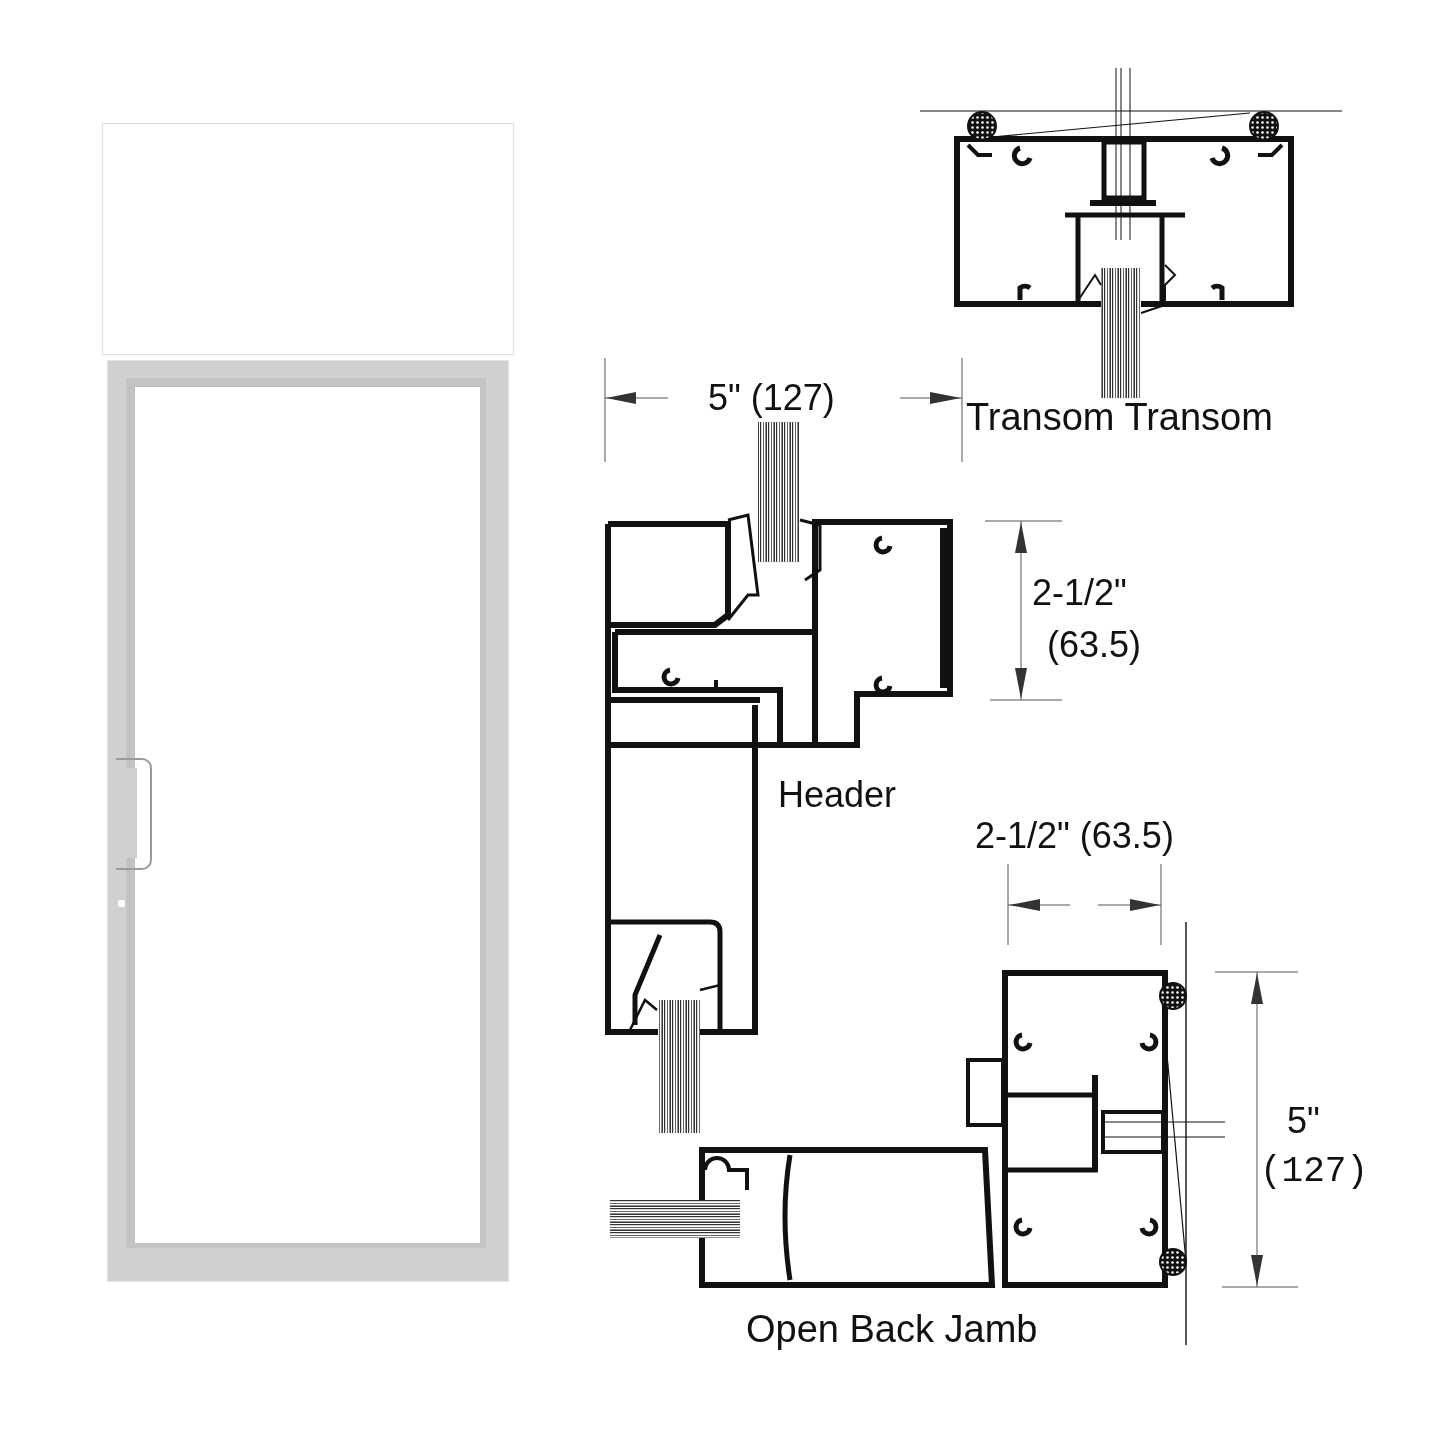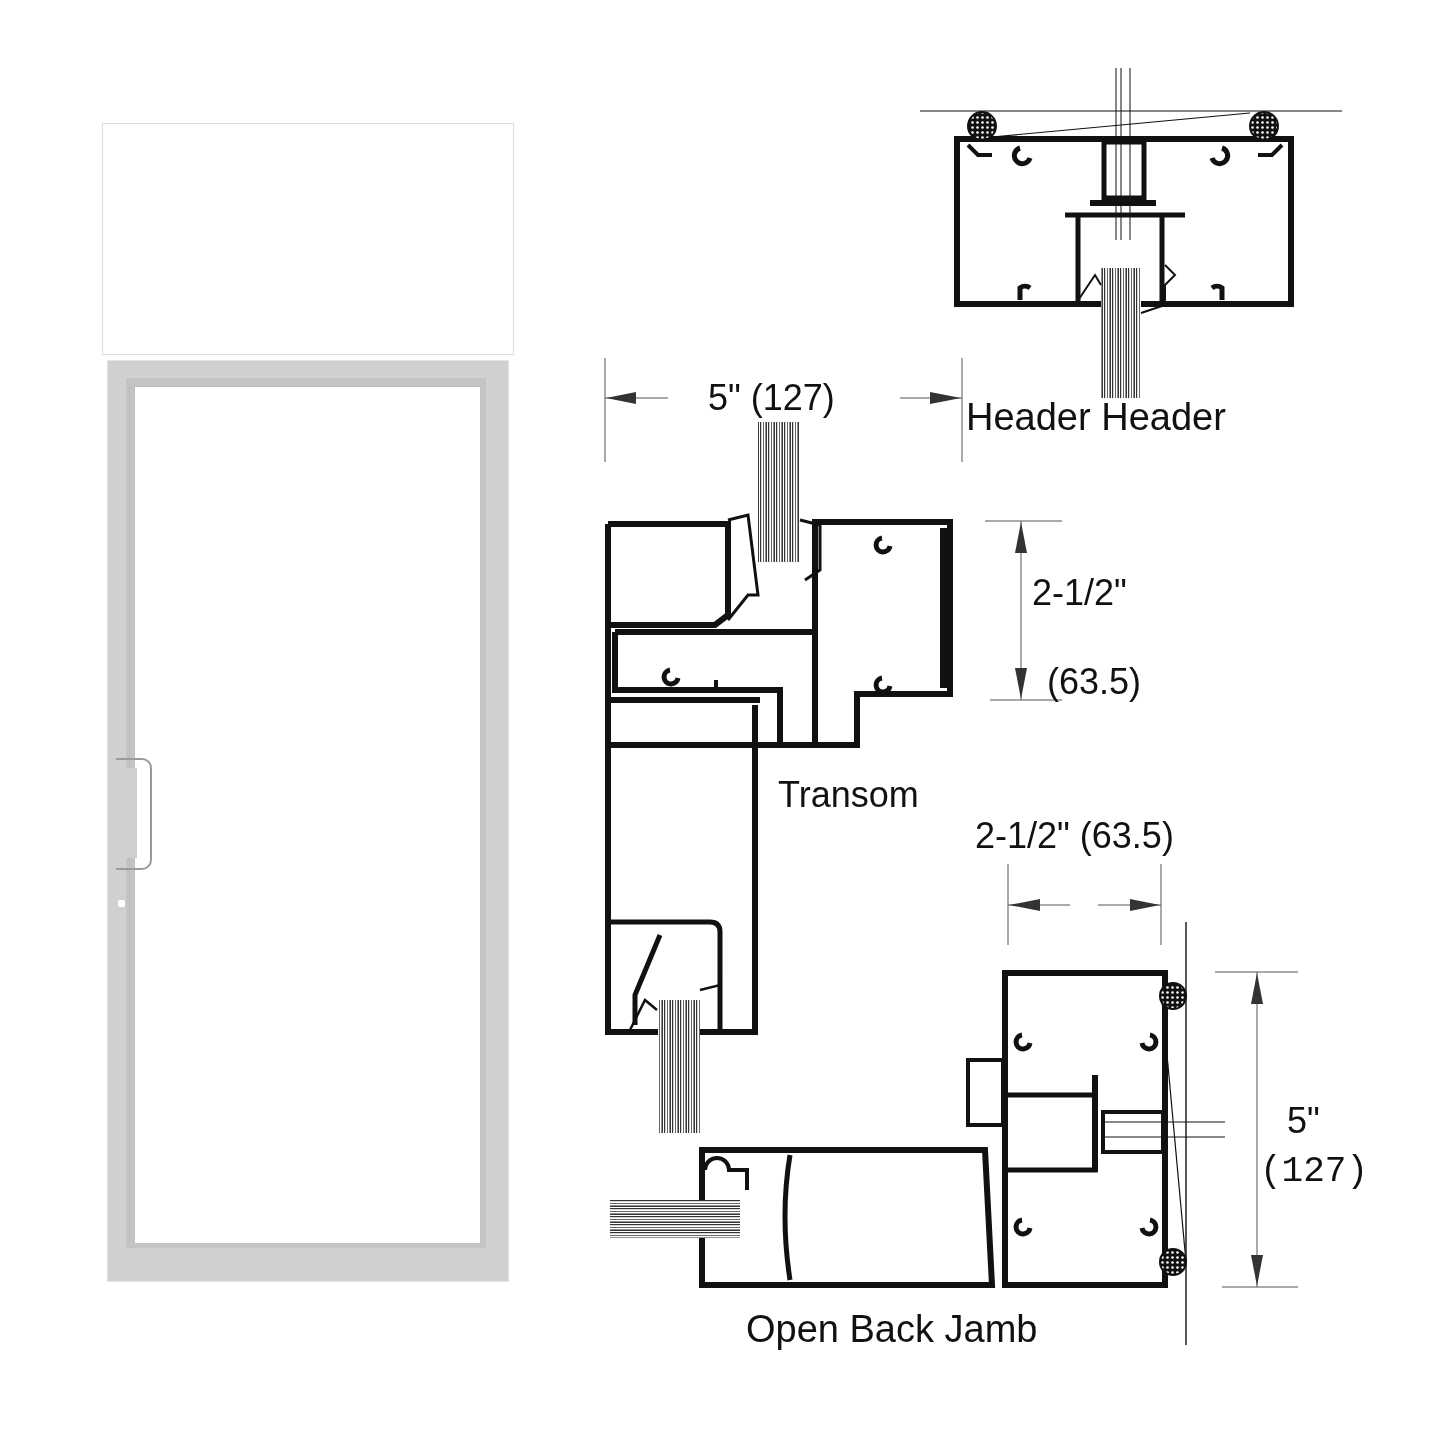--- a/index.html
+++ b/index.html
@@ -153,20 +153,20 @@
     <polygon points="1160,905 1130,899 1130,911" stroke="none"></polygon>
     <line x1="1215" y1="972" x2="1298" y2="972" stroke-width="1"></line>
     <line x1="1222" y1="1287" x2="1298" y2="1287" stroke-width="1"></line>
     <line x1="1257" y1="972" x2="1257" y2="1287" stroke-width="1"></line>
     <polygon points="1257,973 1251,1004 1263,1004" stroke="none"></polygon>
     <polygon points="1257,1286 1251,1255 1263,1255" stroke="none"></polygon>
   </g>
 </svg>
 
 <div class="label" style="left:708px;top:380px;font-size:36px;">5" (127)</div>
-<div class="label" style="left:966px;top:398px;font-size:38px;">Header Header</div>
+<div class="label" style="left:966px;top:398px;font-size:38px;">Transom Transom</div>
 <div class="label" style="left:1032px;top:575px;font-size:36px;">2-1/2"</div>
-<div class="label" style="left:1047px;top:627px;font-size:36px;margin-top:37px;">(63.5)</div>
-<div class="label" style="left:778px;top:777px;font-size:36px;">Transom</div>
+<div class="label" style="left:1047px;top:627px;font-size:36px;">(63.5)</div>
+<div class="label" style="left:778px;top:777px;font-size:36px;">Header</div>
 <div class="label" style="left:975px;top:818px;font-size:36px;">2-1/2" (63.5)</div>
 <div class="label" style="left:1287px;top:1103px;font-size:36px;">5"</div>
 <div class="label" style="left:1260px;top:1154px;font-size:36px;font-family:Liberation Mono, monospace;">(127)</div>
 <div class="label" style="left:746px;top:1310px;font-size:38px;">Open Back Jamb</div>
 
 </body></html>

